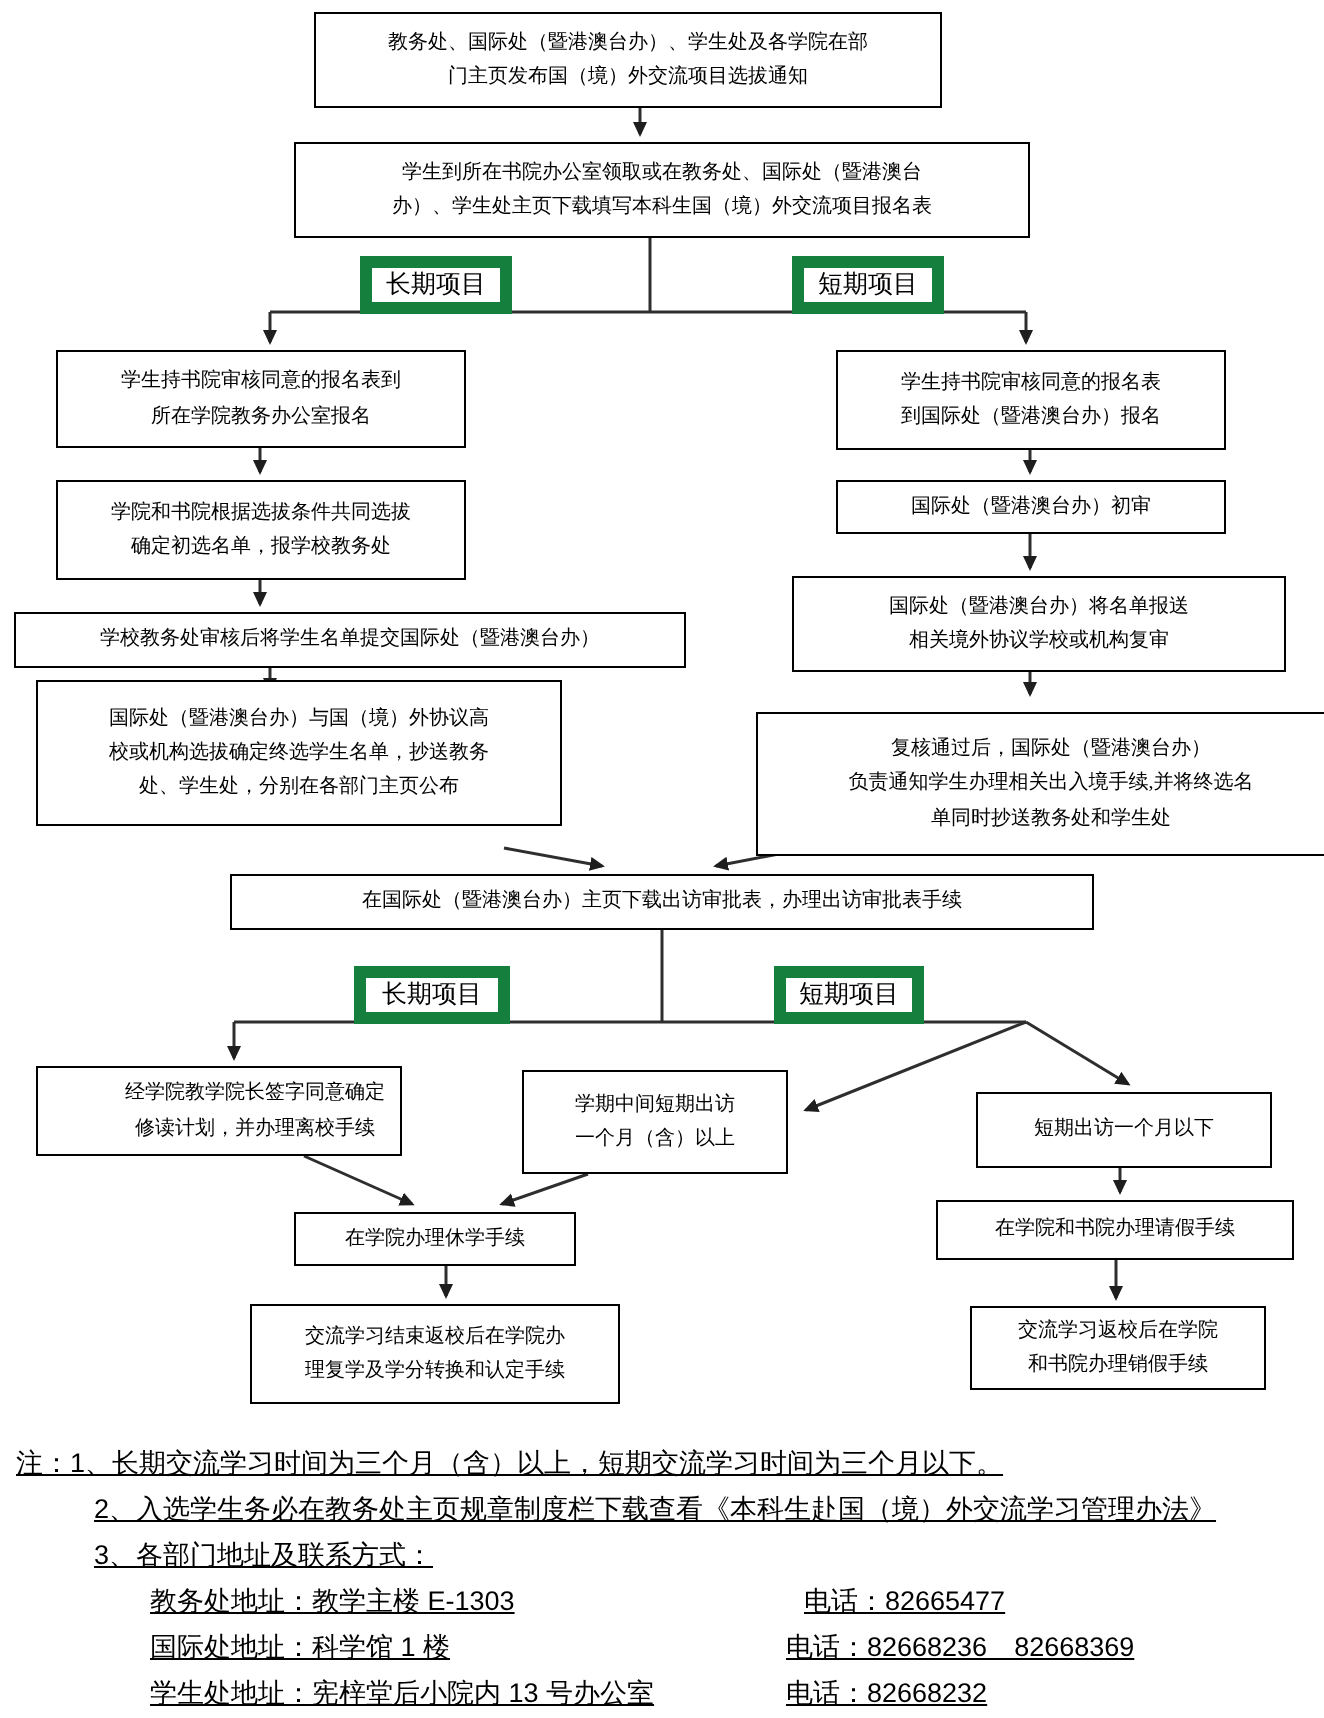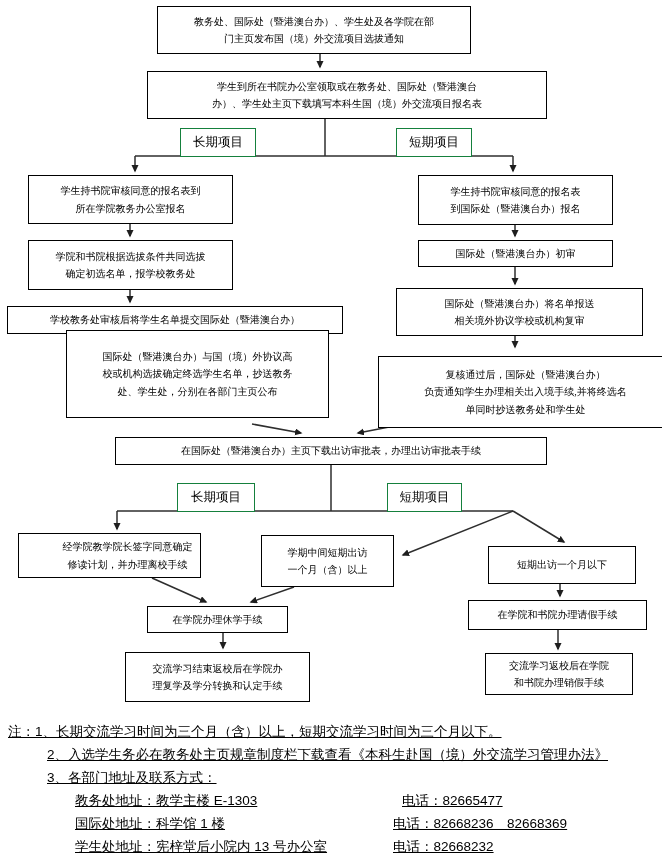--- a/index.html
+++ b/index.html
@@ -22,21 +22,21 @@
     text-align:center;
     white-space:pre-line;
     font-size:10px;
     line-height:1.72;
     padding:1px 2px;
     z-index:2;
   }
   .blabel{
     position:absolute;
     box-sizing:border-box;
-    border:1px solid #15803d;
+    border:6px solid #15803d;
     background:#fff;
     display:flex;
     align-items:center;
     justify-content:center;
     font-size:12.5px;
     z-index:3;
   }
   #connectors{
     position:absolute;left:0;top:0;width:662px;height:859px;
     z-index:1;
@@ -90,32 +90,32 @@
     <line x1="152" y1="578" x2="206" y2="602" marker-end="url(#ah)"></line>
     <line x1="294" y1="587" x2="251" y2="602" marker-end="url(#ah)"></line>
     <line x1="223" y1="633" x2="223" y2="648" marker-end="url(#ah)"></line>
 
     <line x1="560" y1="584" x2="560" y2="596" marker-end="url(#ah)"></line>
     <line x1="558" y1="630" x2="558" y2="649" marker-end="url(#ah)"></line>
   </svg>
 
   <div class="node" style="left:157px;top:6px;width:314px;height:48px;">教务处、国际处（暨港澳台办）、学生处及各学院在部
 门主页发布国（境）外交流项目选拔通知</div>
-  <div class="node" style="left:147px;top:71px;width:400px;height:48px;">学生到所在书院办公室领取或在教务处、国际处（暨港澳台
+  <div class="node" style="left:147px;top:71px;width:368px;height:48px;">学生到所在书院办公室领取或在教务处、国际处（暨港澳台
 办）、学生处主页下载填写本科生国（境）外交流项目报名表</div>
 
   <div class="blabel" style="left:180px;top:128px;width:76px;height:29px;">长期项目</div>
   <div class="blabel" style="left:396px;top:128px;width:76px;height:29px;">短期项目</div>
 
   <div class="node" style="left:28px;top:175px;width:205px;height:49px;">学生持书院审核同意的报名表到
 所在学院教务办公室报名</div>
   <div class="node" style="left:28px;top:240px;width:205px;height:50px;">学院和书院根据选拔条件共同选拔
 确定初选名单，报学校教务处</div>
   <div class="node" style="left:7px;top:306px;width:336px;height:28px;">学校教务处审核后将学生名单提交国际处（暨港澳台办）</div>
-  <div class="node" style="left:18px;top:330px;width:263px;height:88px;margin-left:48px;">国际处（暨港澳台办）与国（境）外协议高
+  <div class="node" style="left:18px;top:340px;width:263px;height:73px;">国际处（暨港澳台办）与国（境）外协议高
 校或机构选拔确定终选学生名单，抄送教务
 处、学生处，分别在各部门主页公布</div>
 
   <div class="node" style="left:418px;top:175px;width:195px;height:50px;">学生持书院审核同意的报名表
 到国际处（暨港澳台办）报名</div>
   <div class="node" style="left:418px;top:240px;width:195px;height:27px;">国际处（暨港澳台办）初审</div>
   <div class="node" style="left:396px;top:288px;width:247px;height:48px;">国际处（暨港澳台办）将名单报送
 相关境外协议学校或机构复审</div>
   <div class="node" style="left:378px;top:356px;width:295px;height:72px;font-family:Liberation Serif, serif;">复核通过后，国际处（暨港澳台办）
 负责通知学生办理相关出入境手续,并将终选名

